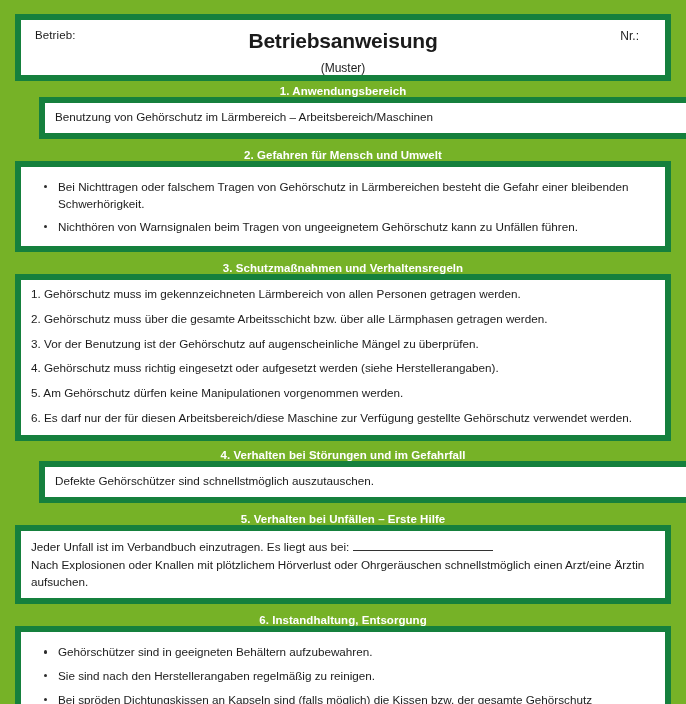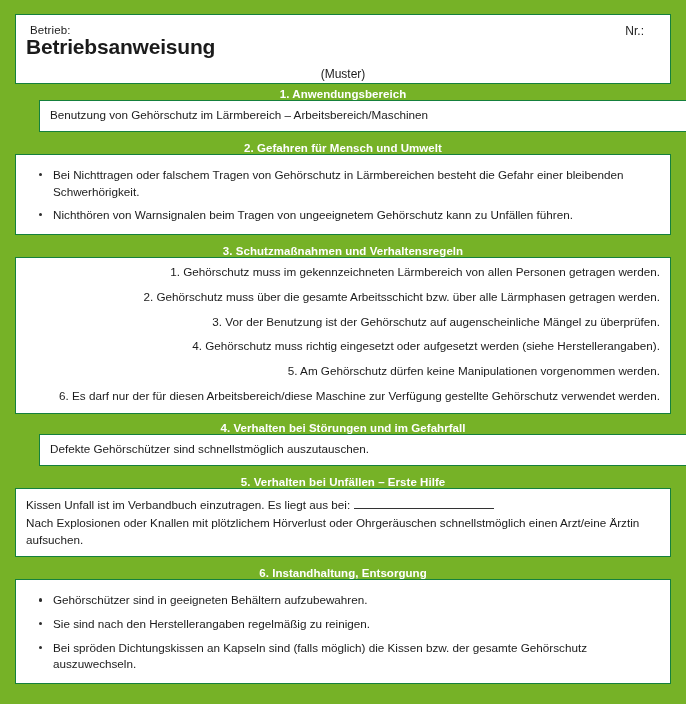--- a/index.html
+++ b/index.html
@@ -20,21 +20,21 @@
     height: 704px;
     box-sizing: border-box;
     padding: 14px 15px 14px 15px;
     background: #76b227;
     display: flex;
     flex-direction: column;
   }
 
   .box {
     background: #ffffff;
-    border: 1px solid #15803d;
+    border: 6px solid #15803d;
     box-sizing: border-box;
     width: 100%;
   }
 
   
   .header {
     position: relative;
     height: 70px;
     padding: 6px 10px 0 10px;
   }
@@ -45,23 +45,24 @@
     font-size: 11.5px;
     letter-spacing: .1px;
   }
   .header-nr {
     position: absolute;
     right: 26px;
     top: 9px;
     font-size: 12px;
   }
   .header-title {
+    text-align: center;
     font-size: 21px;
     font-weight: bold;
-    margin-top: 14px;
+    margin-top: 3px;
     letter-spacing: -.2px;
   }
   .header-sub {
     text-align: center;
     font-size: 12px;
     margin-top: 8px;
   }
 
   
   .band {
@@ -112,21 +113,20 @@
 
   ol.numbered {
     list-style: none;
     margin: 0;
     padding: 0;
   }
   ol.numbered > li {
     margin: 0 0 8.5px 0;
     line-height: 1.4;
     padding-left: 0;
-    text-align: right;
   }
   ol.numbered > li:last-child { margin-bottom: 2px; }
 
   .line-row { margin: 2px 0 1px 0; }
   .blank-rule {
     display: inline-block;
     width: 140px;
     border-bottom: 1px solid #333;
     height: 9px;
     margin-left: 4px;
@@ -182,21 +182,21 @@
   <div class="band">4. Verhalten bei Störungen und im Gefahrfall</div>
   <div class="box content single">
     <div>Defekte Gehörschützer sind schnellstmöglich auszutauschen.</div>
   </div>
 
   <div class="gap-sm"></div>
 
   <div class="band">5. Verhalten bei Unfällen – Erste Hilfe</div>
   <div class="box content">
     <div class="line-row">
-      <span>Kissen Unfall ist im Verbandbuch einzutragen. Es liegt aus bei:</span><span class="blank-rule"></span>
+      <span>Jeder Unfall ist im Verbandbuch einzutragen. Es liegt aus bei:</span><span class="blank-rule"></span>
     </div>
     <div class="line-row">Nach Explosionen oder Knallen mit plötzlichem Hörverlust oder Ohrgeräuschen schnellstmöglich einen Arzt/eine Ärztin aufsuchen.</div>
   </div>
 
   <div class="gap-sm"></div>
 
   <div class="band">6. Instandhaltung, Entsorgung</div>
   <div class="box content">
     <ul class="bullets">
       <li>Gehörschützer sind in geeigneten Behältern aufzubewahren.</li>

